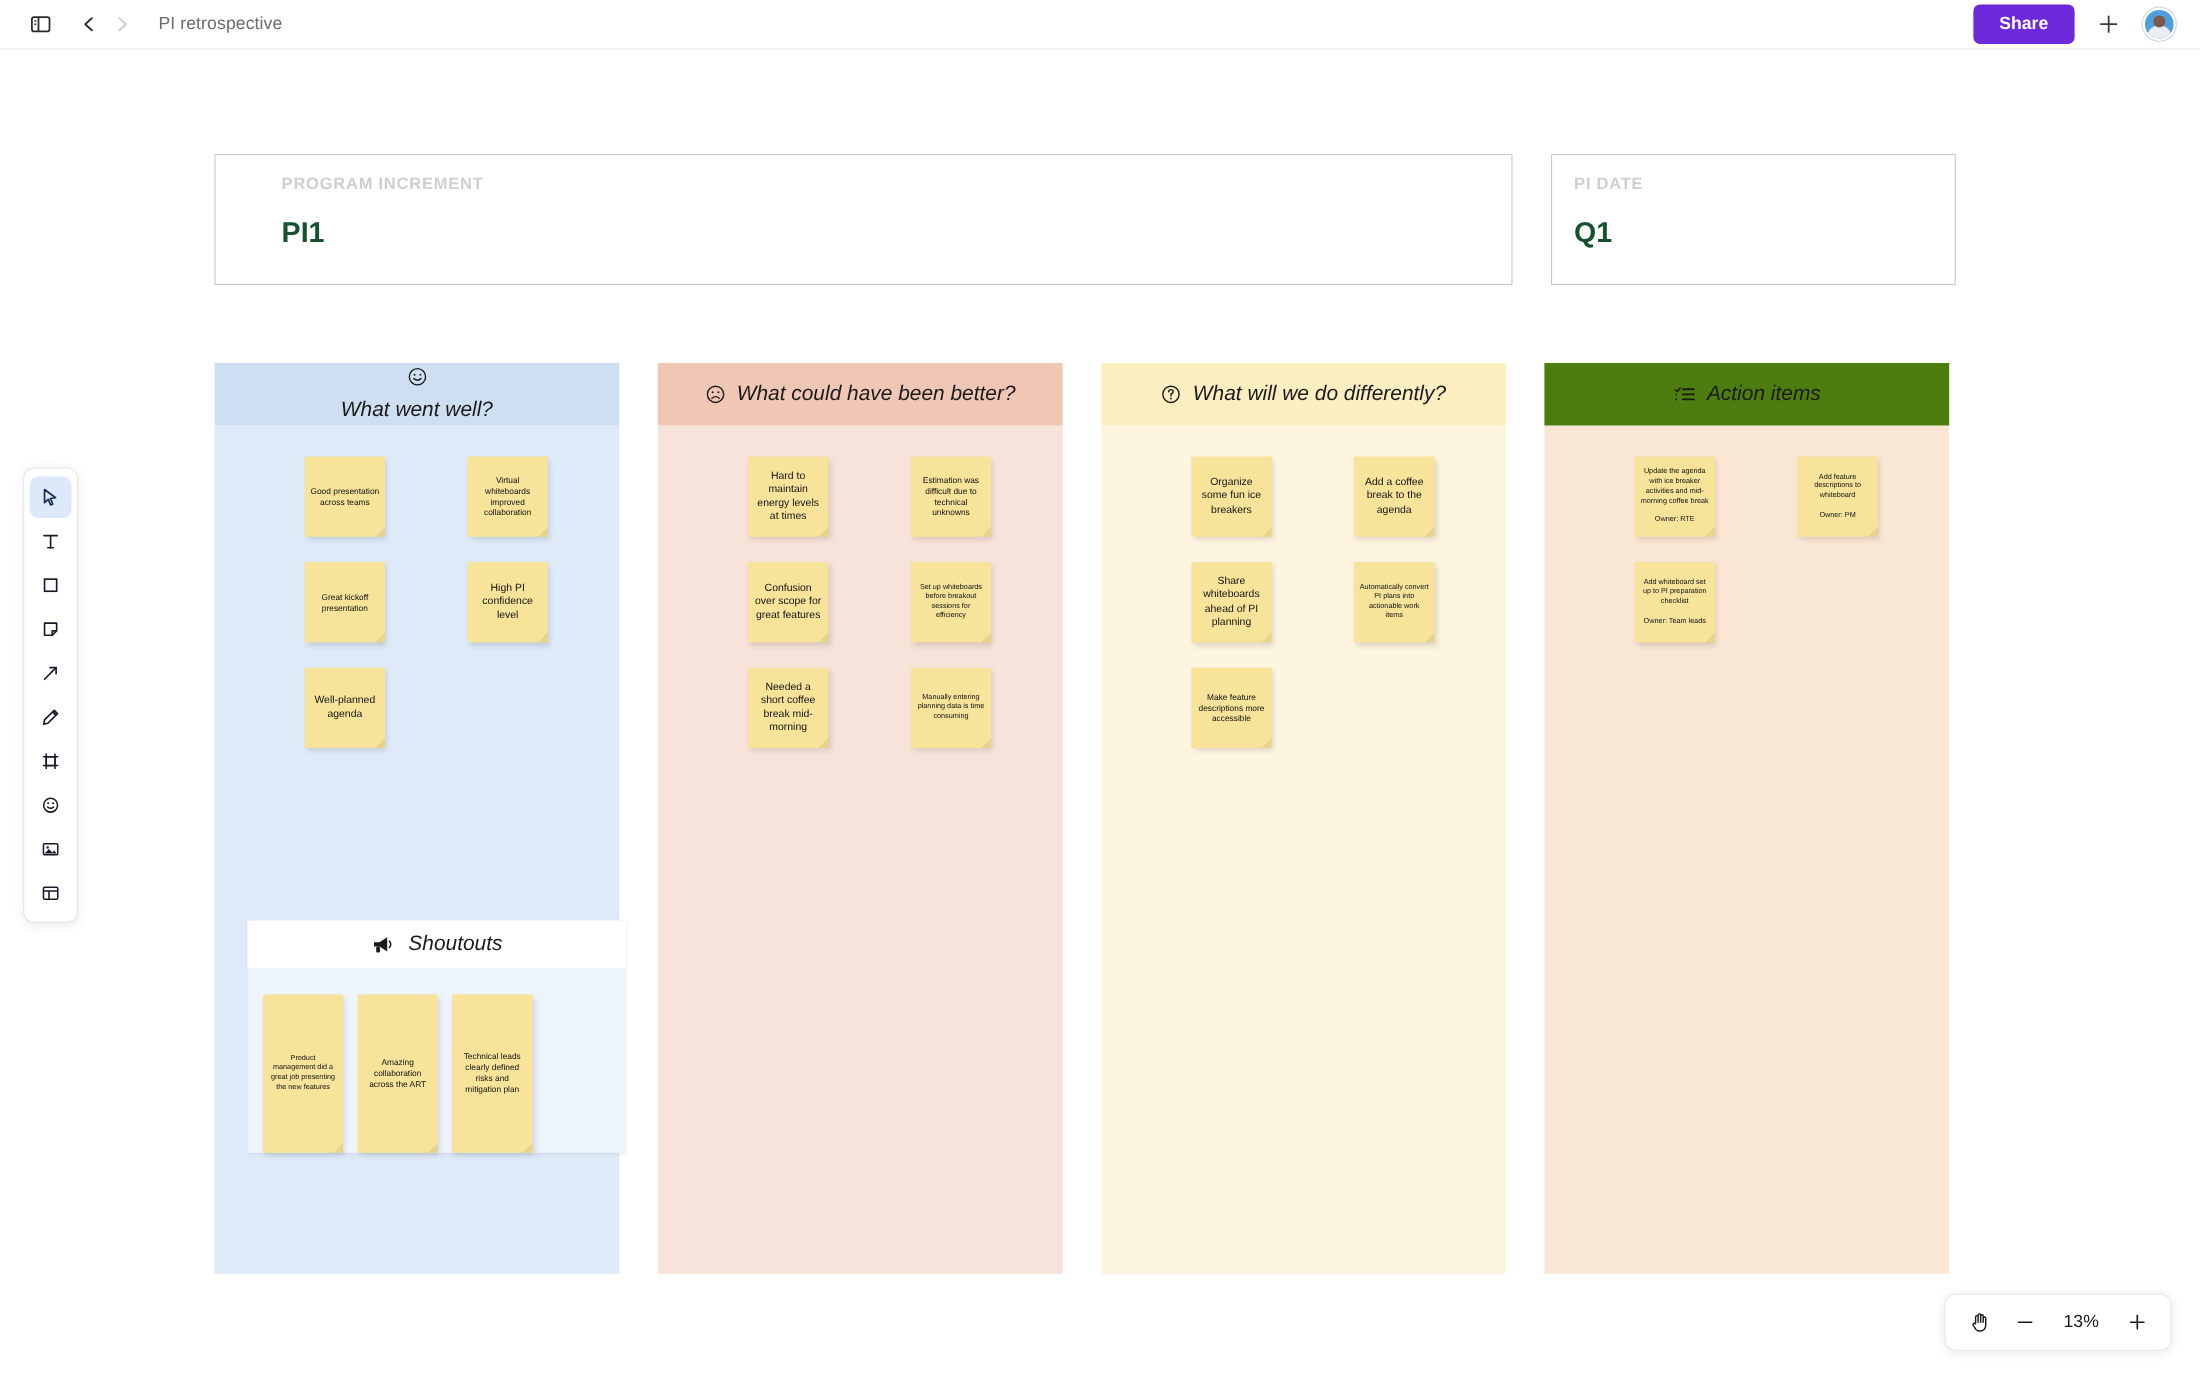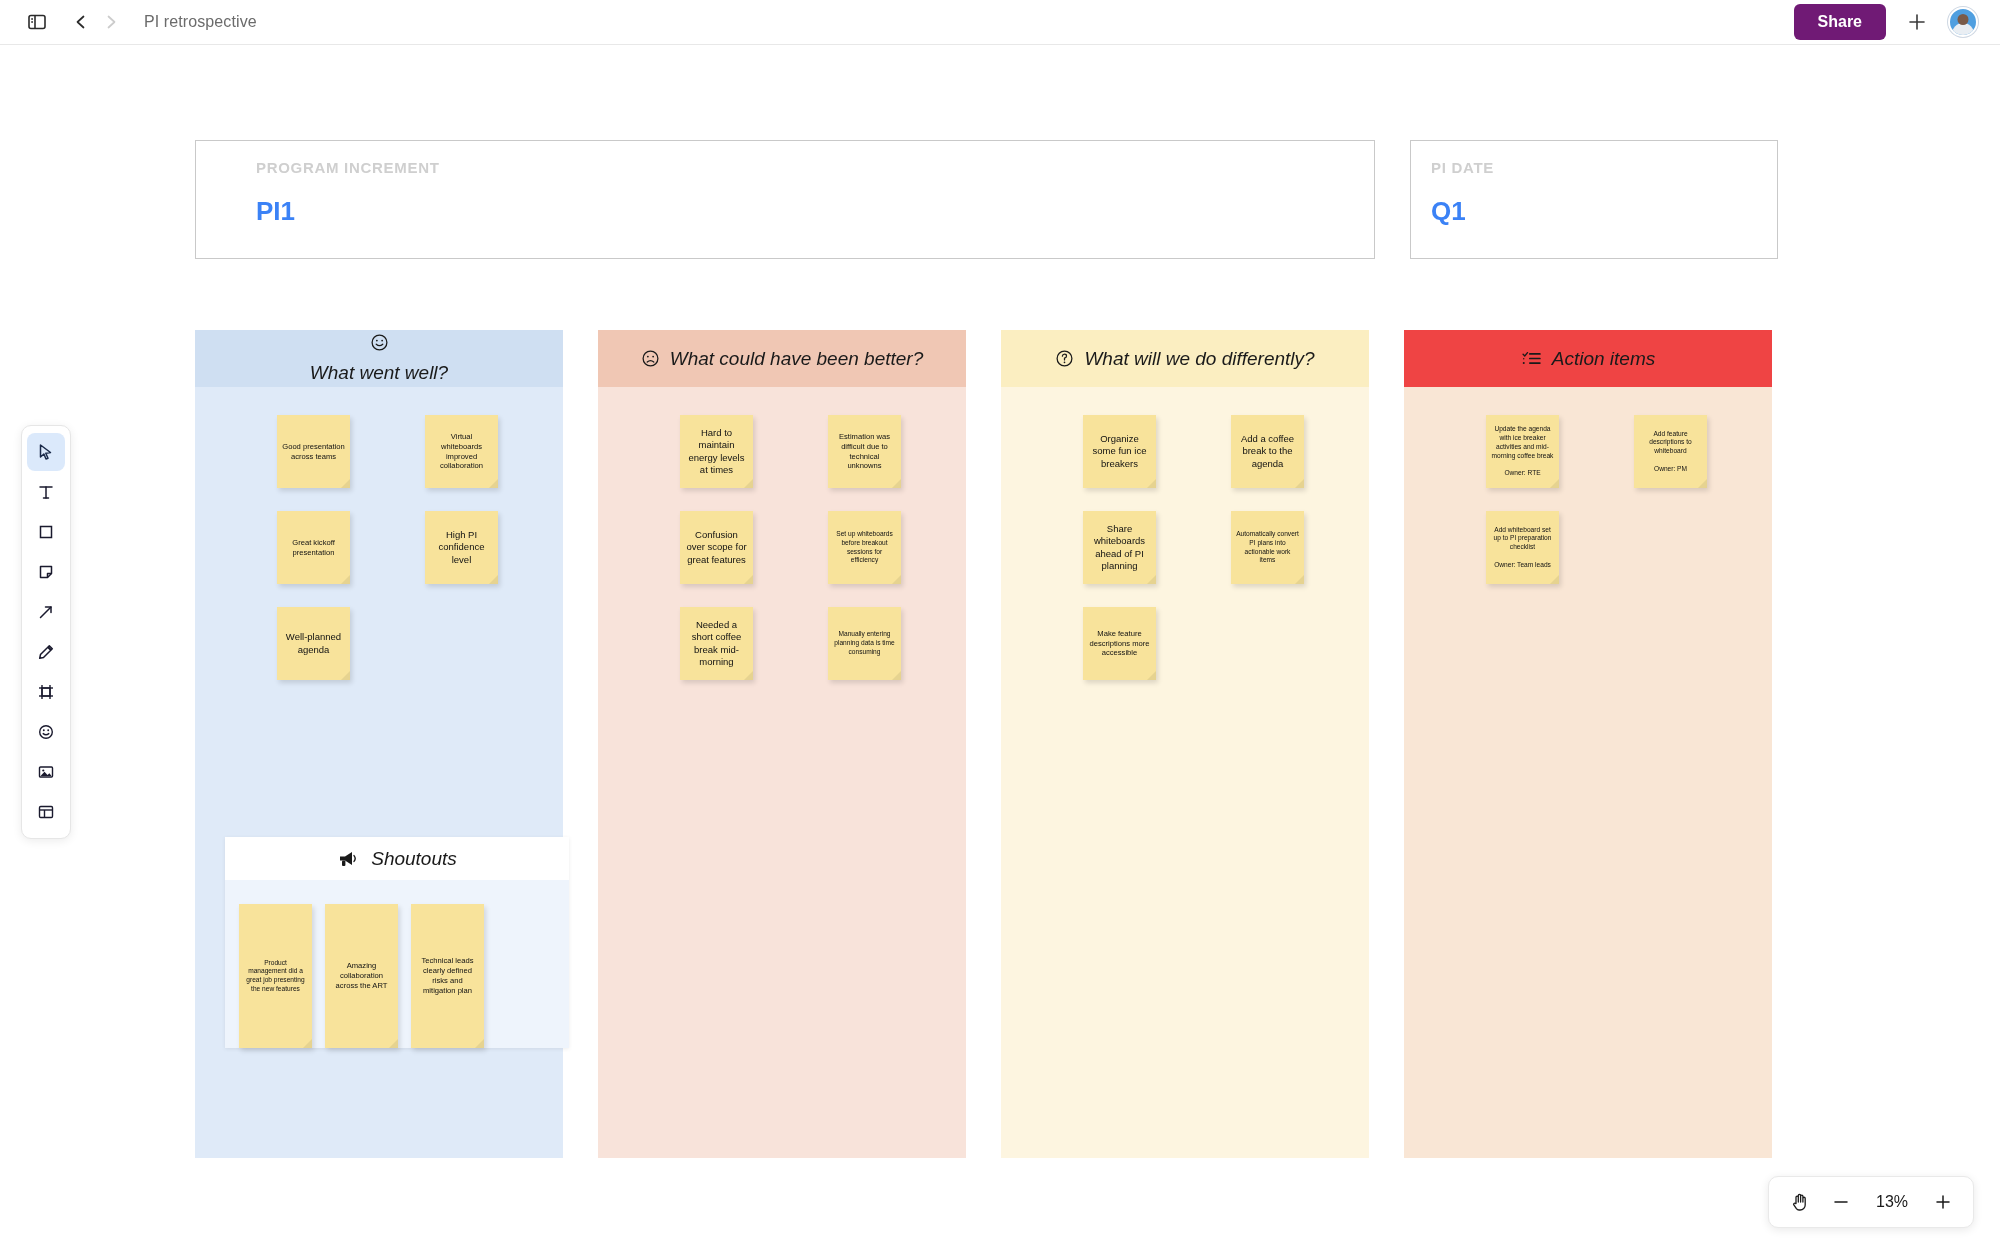--- a/index.html
+++ b/index.html
@@ -27,21 +27,21 @@
   }
   .tb-gap { width: 14px; }
   .tb-title {
     font-size: 16px; color: #6b6b6b;
     margin-left: 18px; letter-spacing: .1px;
   }
   .tb-right {
     margin-left: auto; display: flex; align-items: center; gap: 18px;
   }
   .share-btn {
-    background: #701a75; color: #fff;
+    background: #6d28d9; color: #fff;
     font-size: 16px; font-weight: 600;
     padding: 9px 24px; border-radius: 6px;
     border: none; cursor: pointer;
   }
   .plus-btn {
     font-size: 26px; color: #3a3a3a; font-weight: 300;
     line-height: 1; cursor: pointer; padding: 0 2px;
   }
   .avatar {
     width: 30px; height: 30px; border-radius: 50%;
@@ -88,21 +88,21 @@
     border: 1px solid #c9c9c9; background: #fff;
     padding: 18px 0 0 60px;
   }
   .meta-card.pi { width: 1180px; height: 119px; }
   .meta-card.date { width: 368px; height: 119px; padding-left: 20px; }
   .meta-label {
     font-size: 15px; font-weight: 700; color: #cfcfcf;
     letter-spacing: .7px;
   }
   .meta-value {
-    font-size: 26px; font-weight: 700; color: #3b82f6;
+    font-size: 26px; font-weight: 700; color: #14532d;
     margin-top: 20px;
   }
 
   .columns {
     position: absolute; top: 285px; left: 195px;
     display: flex; gap: 35px;
   }
   .col { width: 368px; }
   .col-header {
     height: 57px; display: flex; align-items: center; justify-content: center;
@@ -110,21 +110,21 @@
     font-size: 19px; font-style: italic; color: #1a1a1a; font-weight: 400;
   }
   .col-body { padding: 28px 0 0 0; min-height: 771px; }
 
   .col-1 .col-header { background: #cfdff2; flex-direction: column; }
   .col-1 .col-body   { background: #dfeaf8; }
   .col-2 .col-header { background: #f0c7b4; }
   .col-2 .col-body   { background: #f8e3da; }
   .col-3 .col-header { background: #fbeec1; }
   .col-3 .col-body   { background: #fdf5e0; }
-  .col-4 .col-header { background: #ef4444; }
+  .col-4 .col-header { background: #4d7c0f; }
   .col-4 .col-body   { background: #f9e6d5; }
 
   .notes-grid {
     display: grid;
     grid-template-columns: 105px 105px;
     column-gap: 43px; row-gap: 23px;
     padding-left: 82px;
   }
   .note {
     width: 73px; min-height: 73px;

